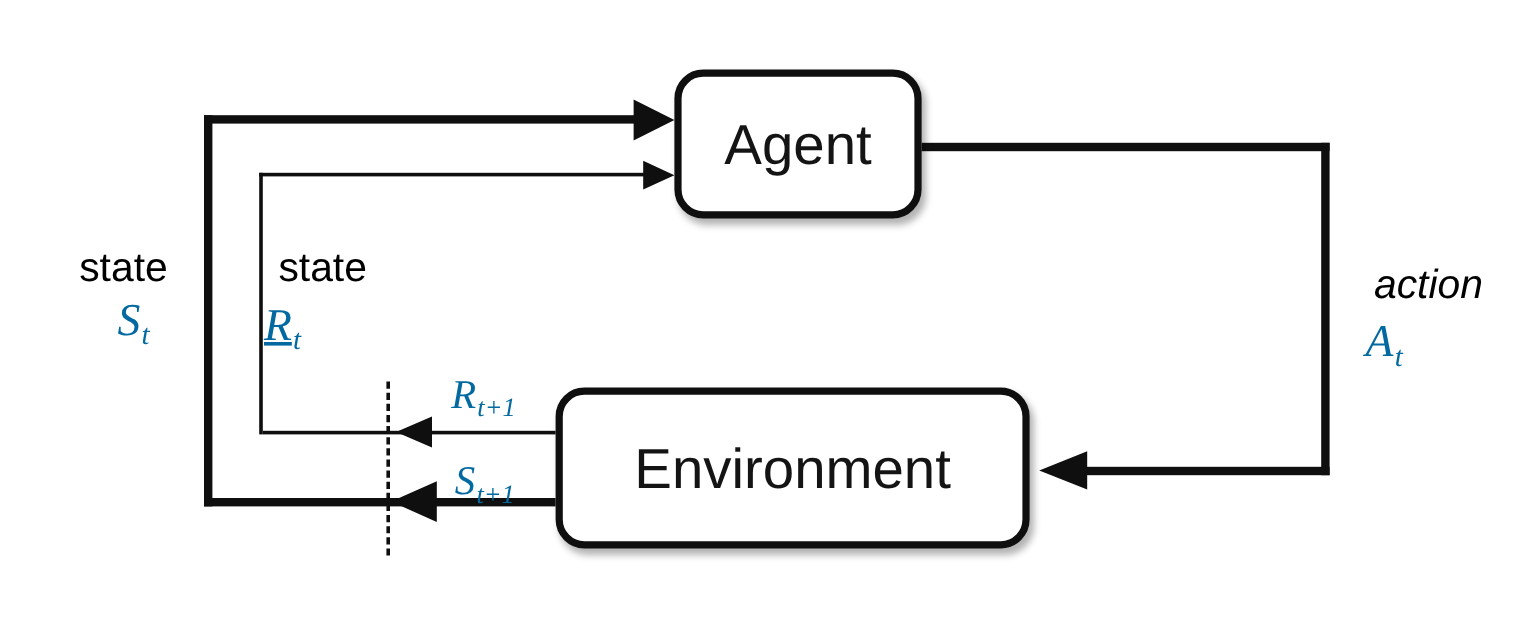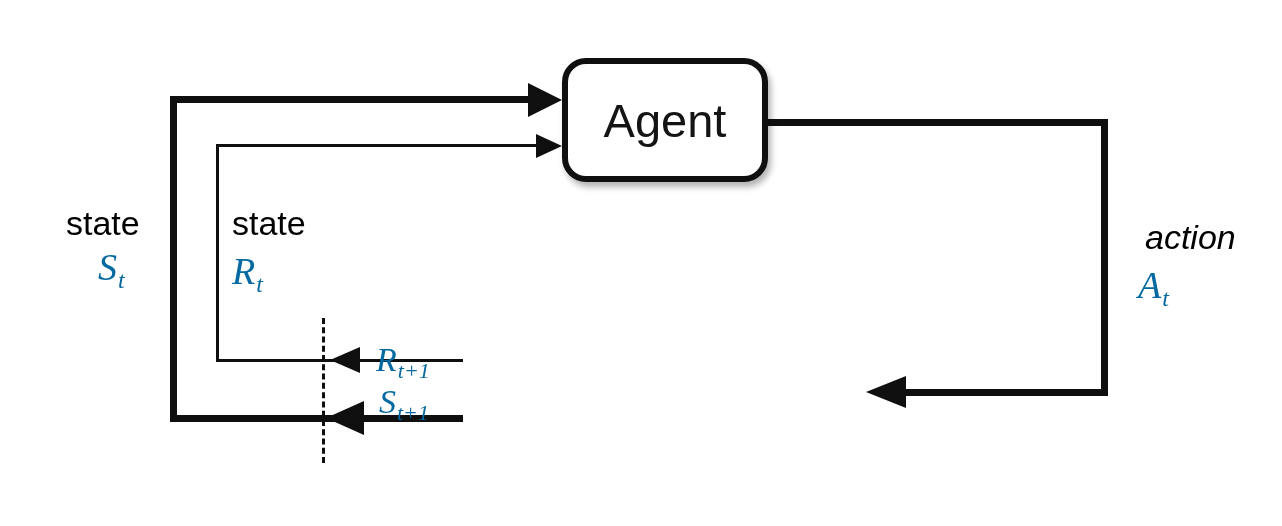--- a/index.html
+++ b/index.html
@@ -75,24 +75,24 @@
   }
   .math .sub {
     font-size: 24px;
     font-style: italic;
     vertical-align: -8px;
     margin-left: 1px;
   }
   #state-label  { left: 66px;  top: 206px; }
   #state-sym    { left: 98px;  top: 248px; }
   #reward-label { left: 232px; top: 206px; }
-  #reward-sym   { left: 232px; top: 252px; }
+  #reward-sym   { left: 220px; top: 252px; text-decoration: underline; }
   #action-label { left: 1145px; top: 220px; font-style: italic; }
   #action-sym   { left: 1138px; top: 266px; }
-  #rnext-sym    { left: 376px; top: 313px; font-size: 34px; margin-top: 30px; }
+  #rnext-sym    { left: 376px; top: 313px; font-size: 34px; }
   #snext-sym    { left: 379px; top: 385px; font-size: 34px; }
   #rnext-sym .sub, #snext-sym .sub { font-size: 22px; vertical-align: -7px; }
 </style>
 </head>
 <body>
 
 <div id="canvas">
 
   <div class="line" id="state-top-h"></div>
   <div class="tri" id="state-arrow-r"></div>
@@ -109,20 +109,23 @@
   <div class="line" id="action-top-h"></div>
   <div class="line" id="action-v"></div>
   <div class="line" id="action-bot-h"></div>
   <div class="tri" id="action-arrow-l"></div>
 
   <div id="dashed-boundary"></div>
 
   <div class="node" id="agent-node">
     <span>Agent</span>
   </div>
+  <div class="node" id="environment-node">
+    <span>Environment</span>
+  </div>
 
   <div class="edge-label" id="state-label">state</div>
   <div class="math" id="state-sym"><span>S</span><span class="sub">t</span></div>
 
   <div class="edge-label" id="reward-label">state</div>
   <div class="math" id="reward-sym"><span>R</span><span class="sub">t</span></div>
 
   <div class="edge-label" id="action-label">action</div>
   <div class="math" id="action-sym"><span>A</span><span class="sub">t</span></div>
 

